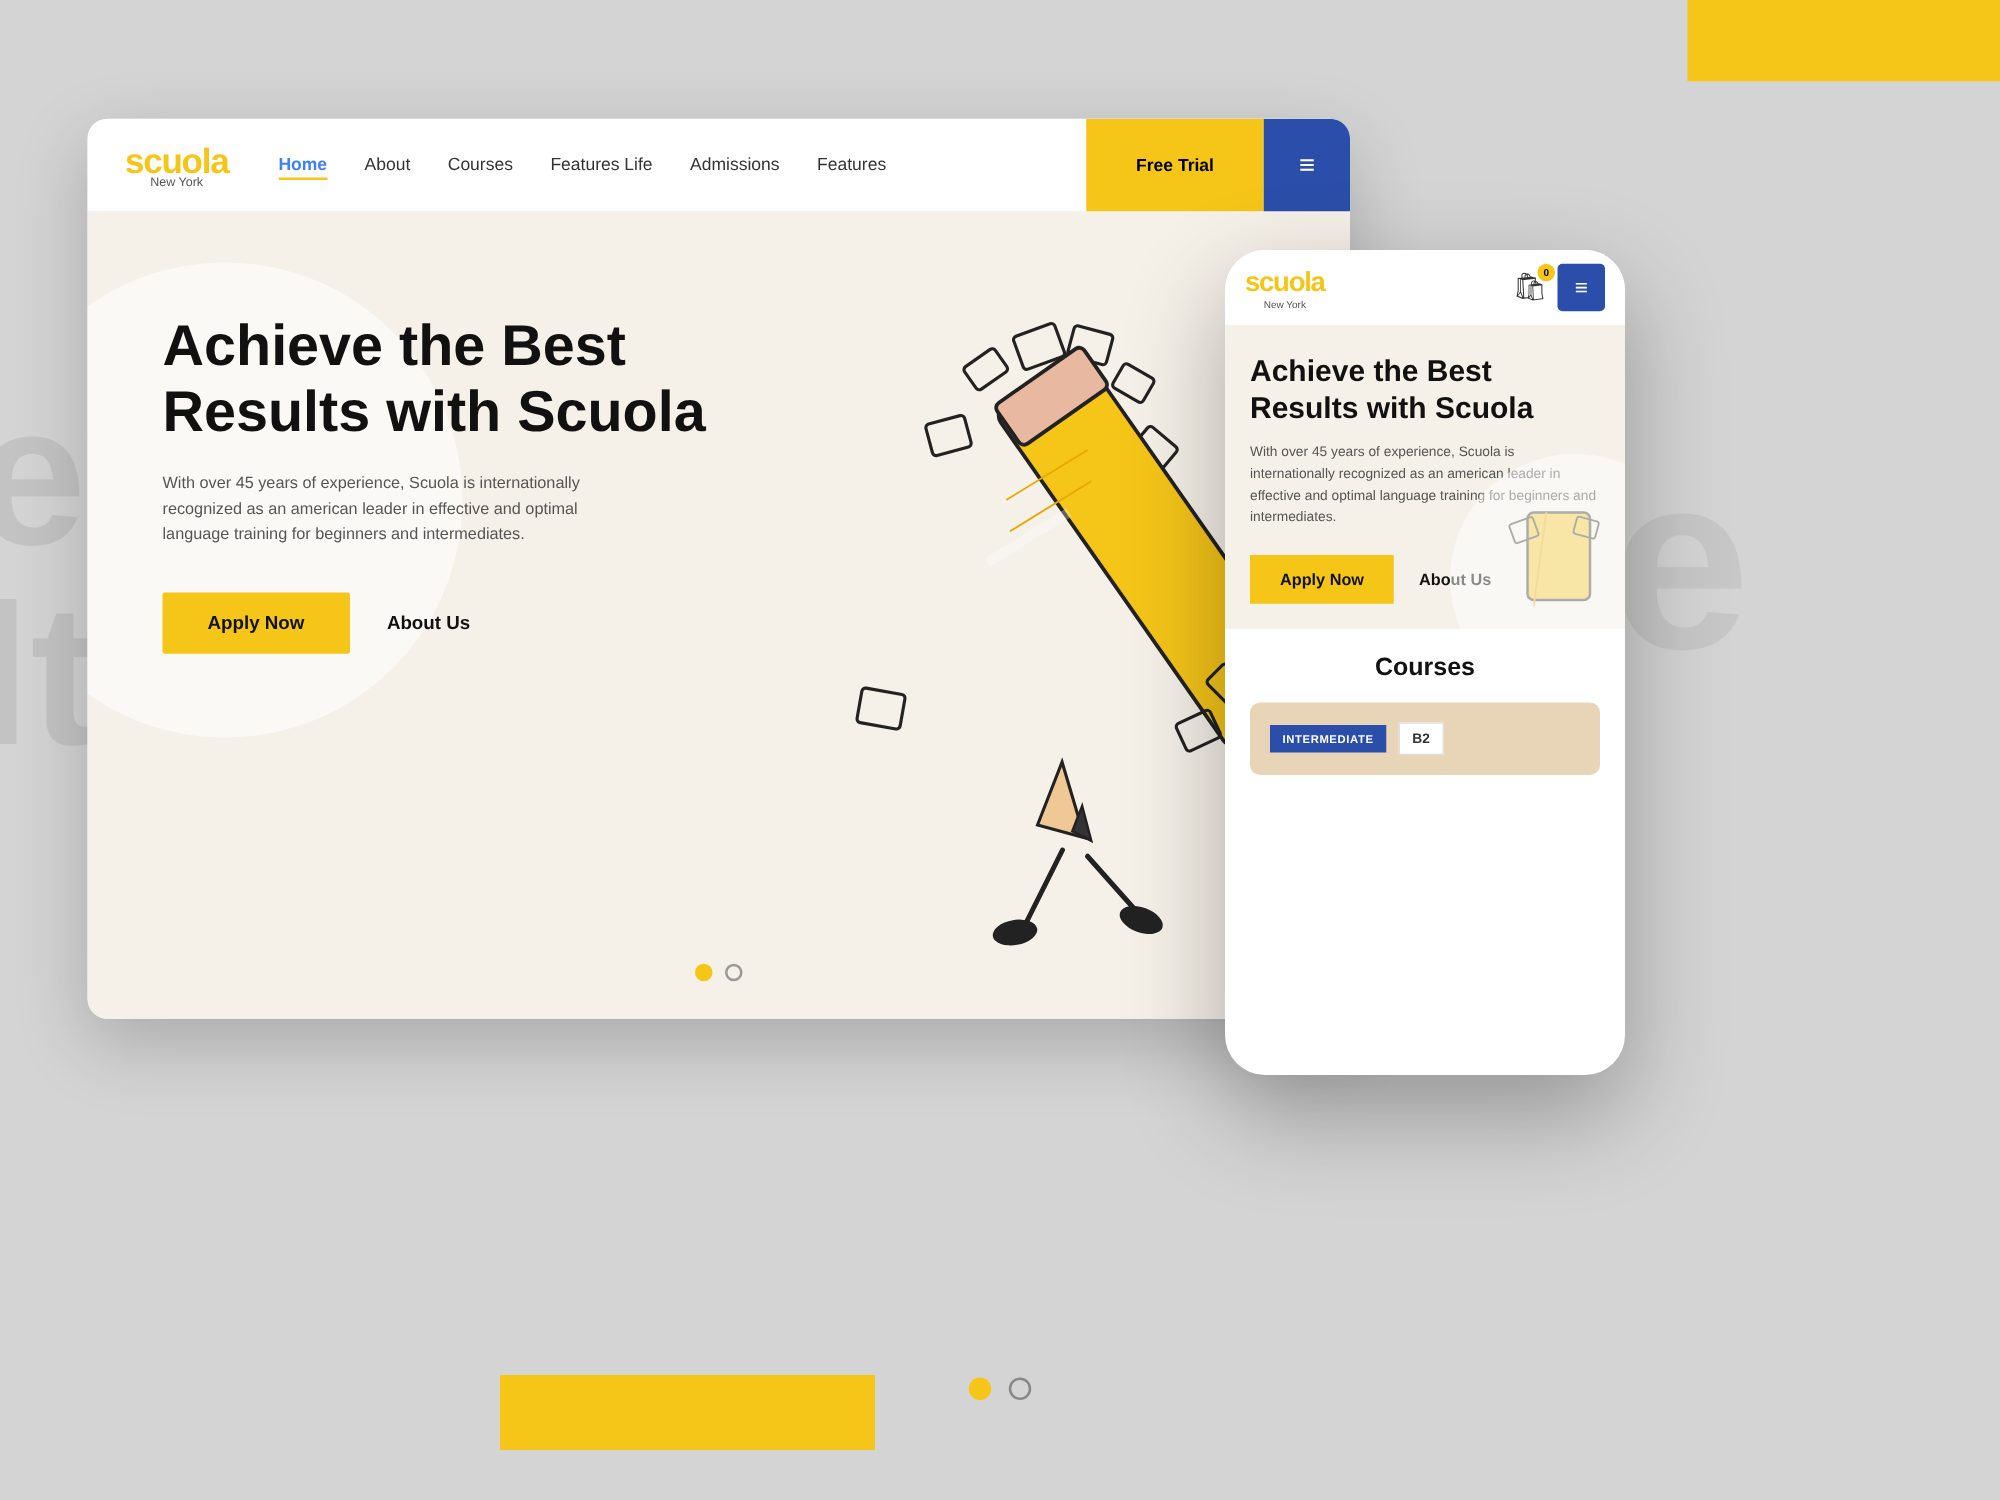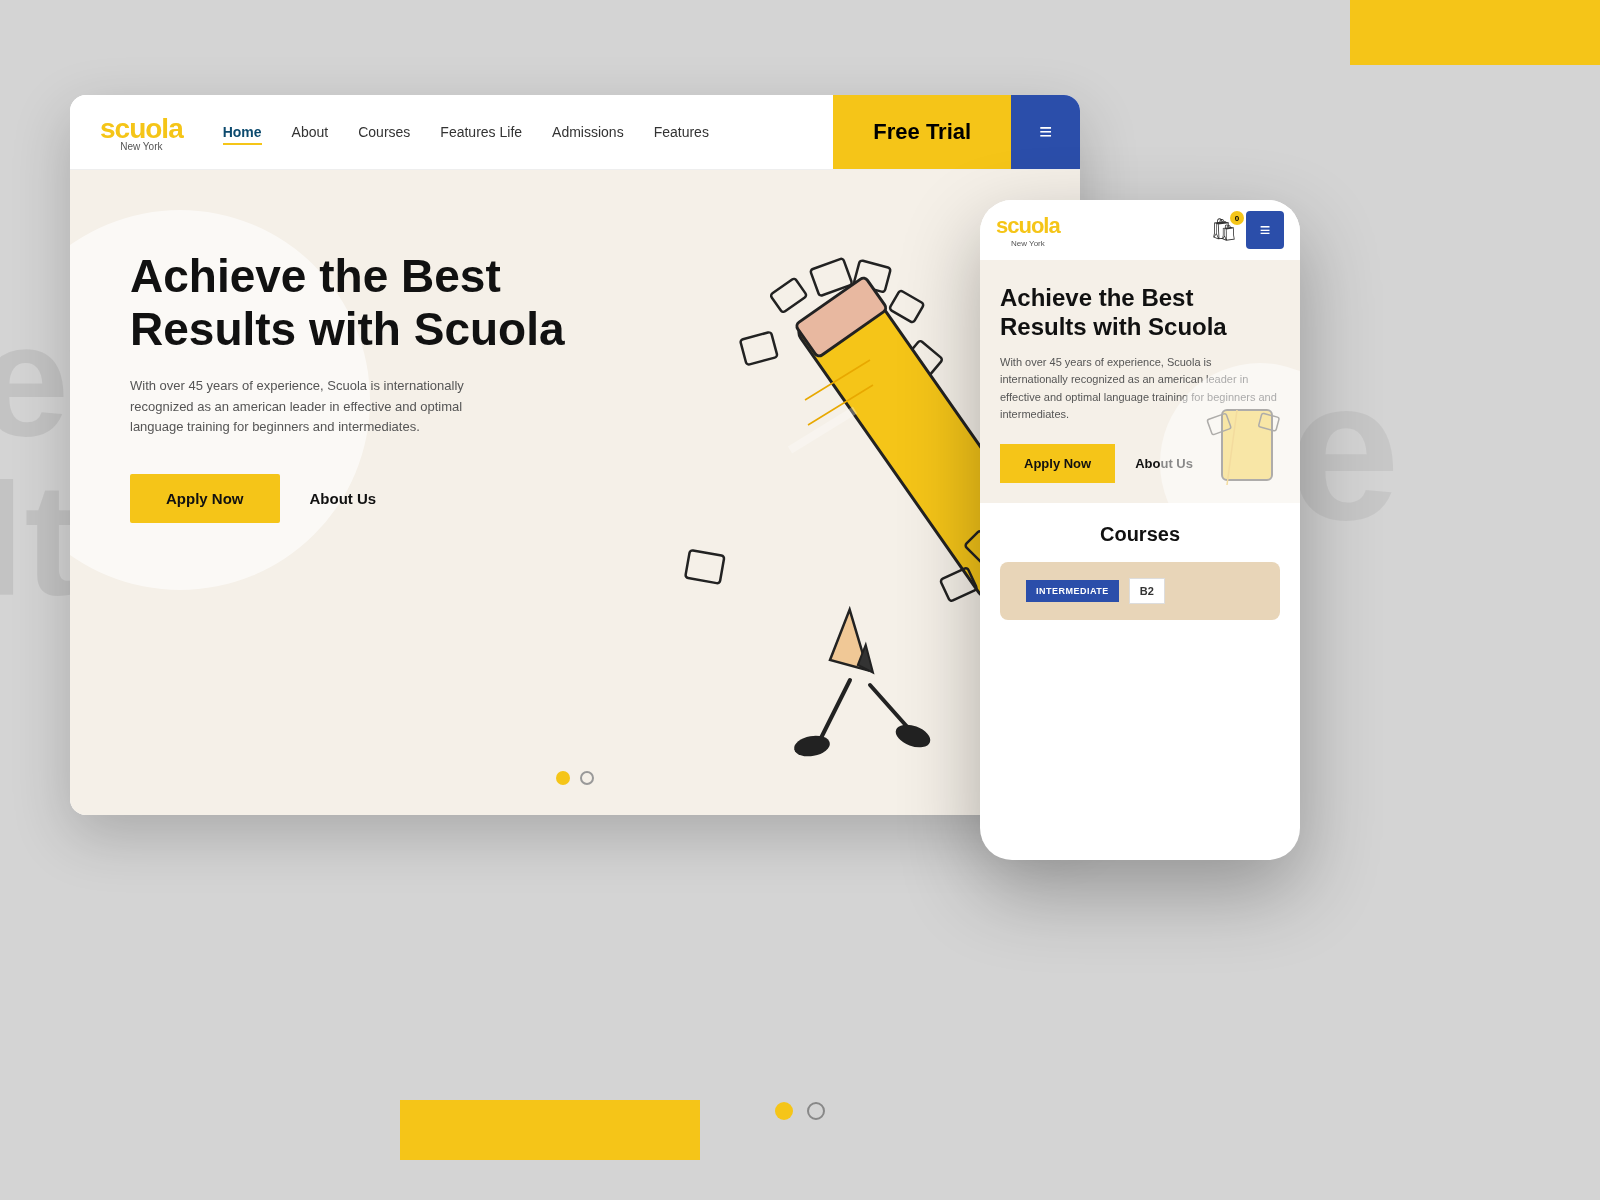--- a/index.html
+++ b/index.html
@@ -82,36 +82,36 @@
       list-style: none;
       flex: 1;
     }
     .nav-links li a {
       text-decoration: none;
       color: #333;
       font-size: 14px;
       font-weight: 400;
     }
     .nav-links li.active a {
-      color: #0c4a6e;
+      color: #3b82f6;
       font-weight: 700;
       border-bottom: 2px solid #F5C518;
       padding-bottom: 3px;
       margin-top: 24px;
     }
     .nav-right {
       display: flex;
       align-items: stretch;
       height: 100%;
     }
     .free-trial-btn {
       background: #F5C518;
       color: #000;
       font-weight: 900;
-      font-size: 22px;
+      font-size: 14px;
       padding: 0 40px;
       border: none;
       cursor: pointer;
       text-align: right;
       line-height: 1.2;
     }
     .hamburger-btn {
       background: #2B4EAA;
       color: #fff;
       border: none;
@@ -350,21 +350,20 @@
       align-items: center;
       gap: 10px;
     }
     .badge-intermediate {
       background: #2B4EAA;
       color: #fff;
       font-size: 9px;
       font-weight: 700;
       padding: 6px 10px;
       letter-spacing: 0.5px;
-      margin-left: 10px;
     }
     .badge-b2 {
       background: #fff;
       color: #333;
       font-size: 11px;
       font-weight: 700;
       padding: 6px 10px;
       border: 1px solid #ddd;
     }
 

